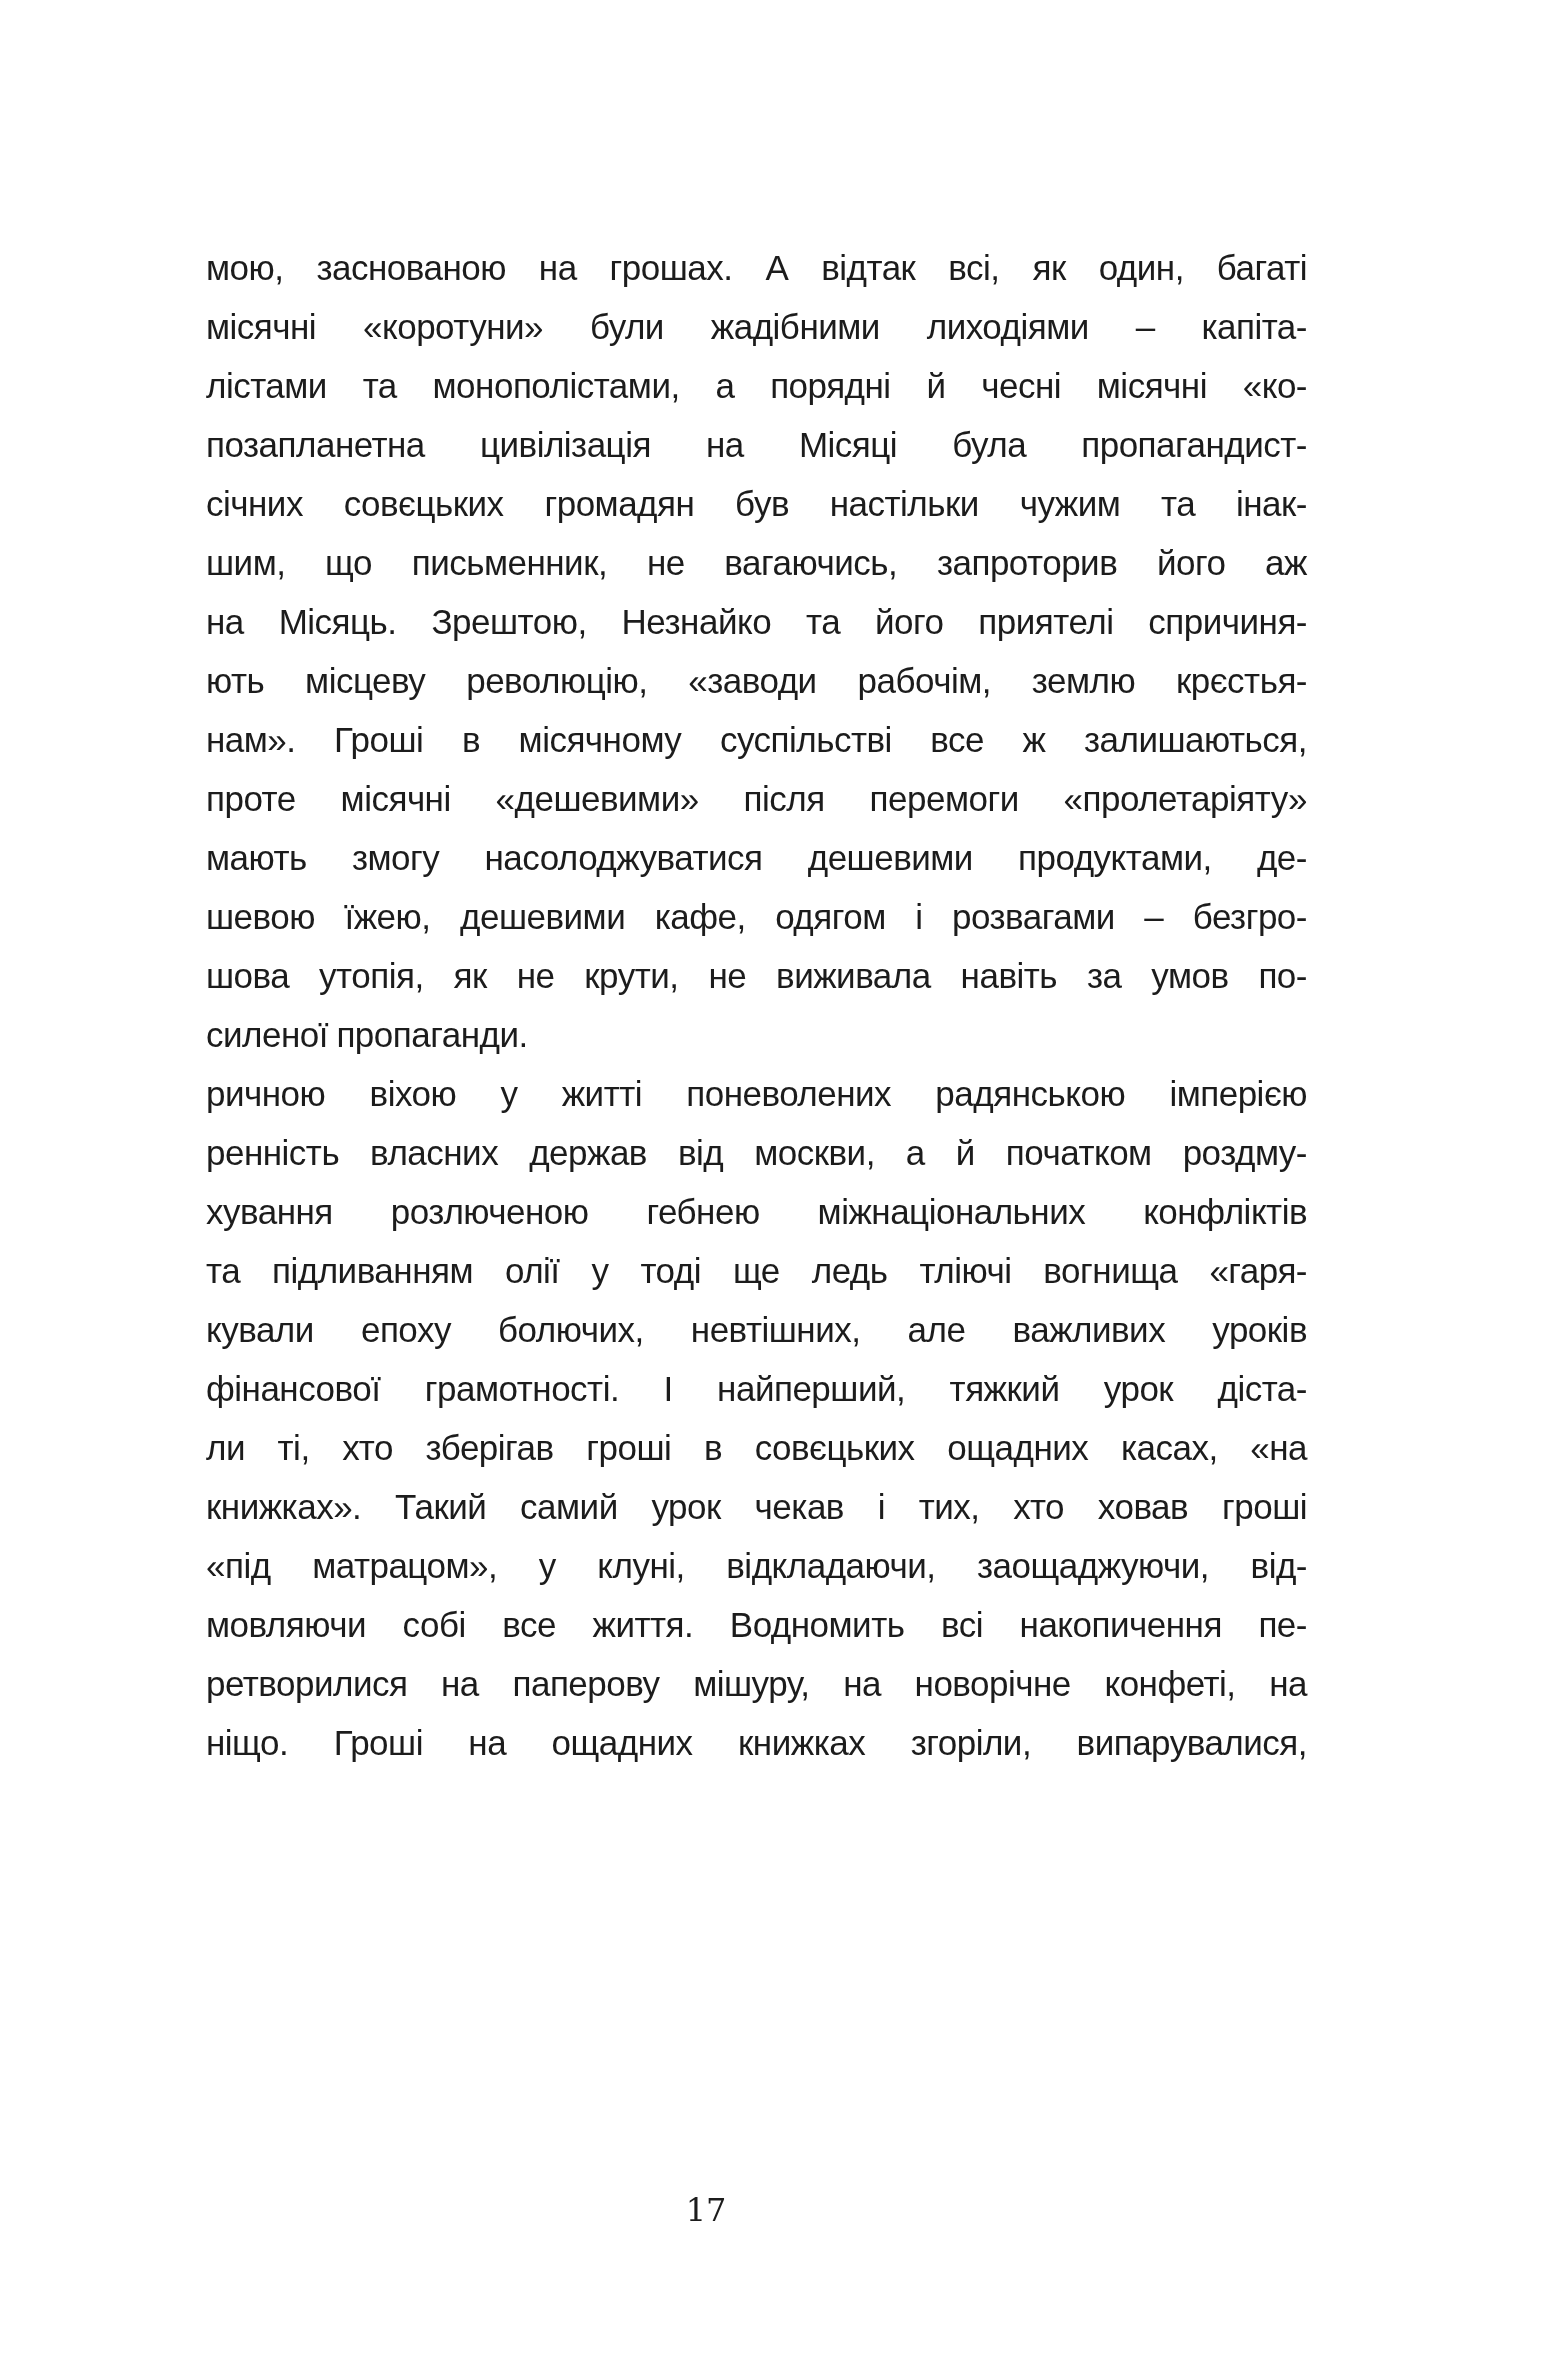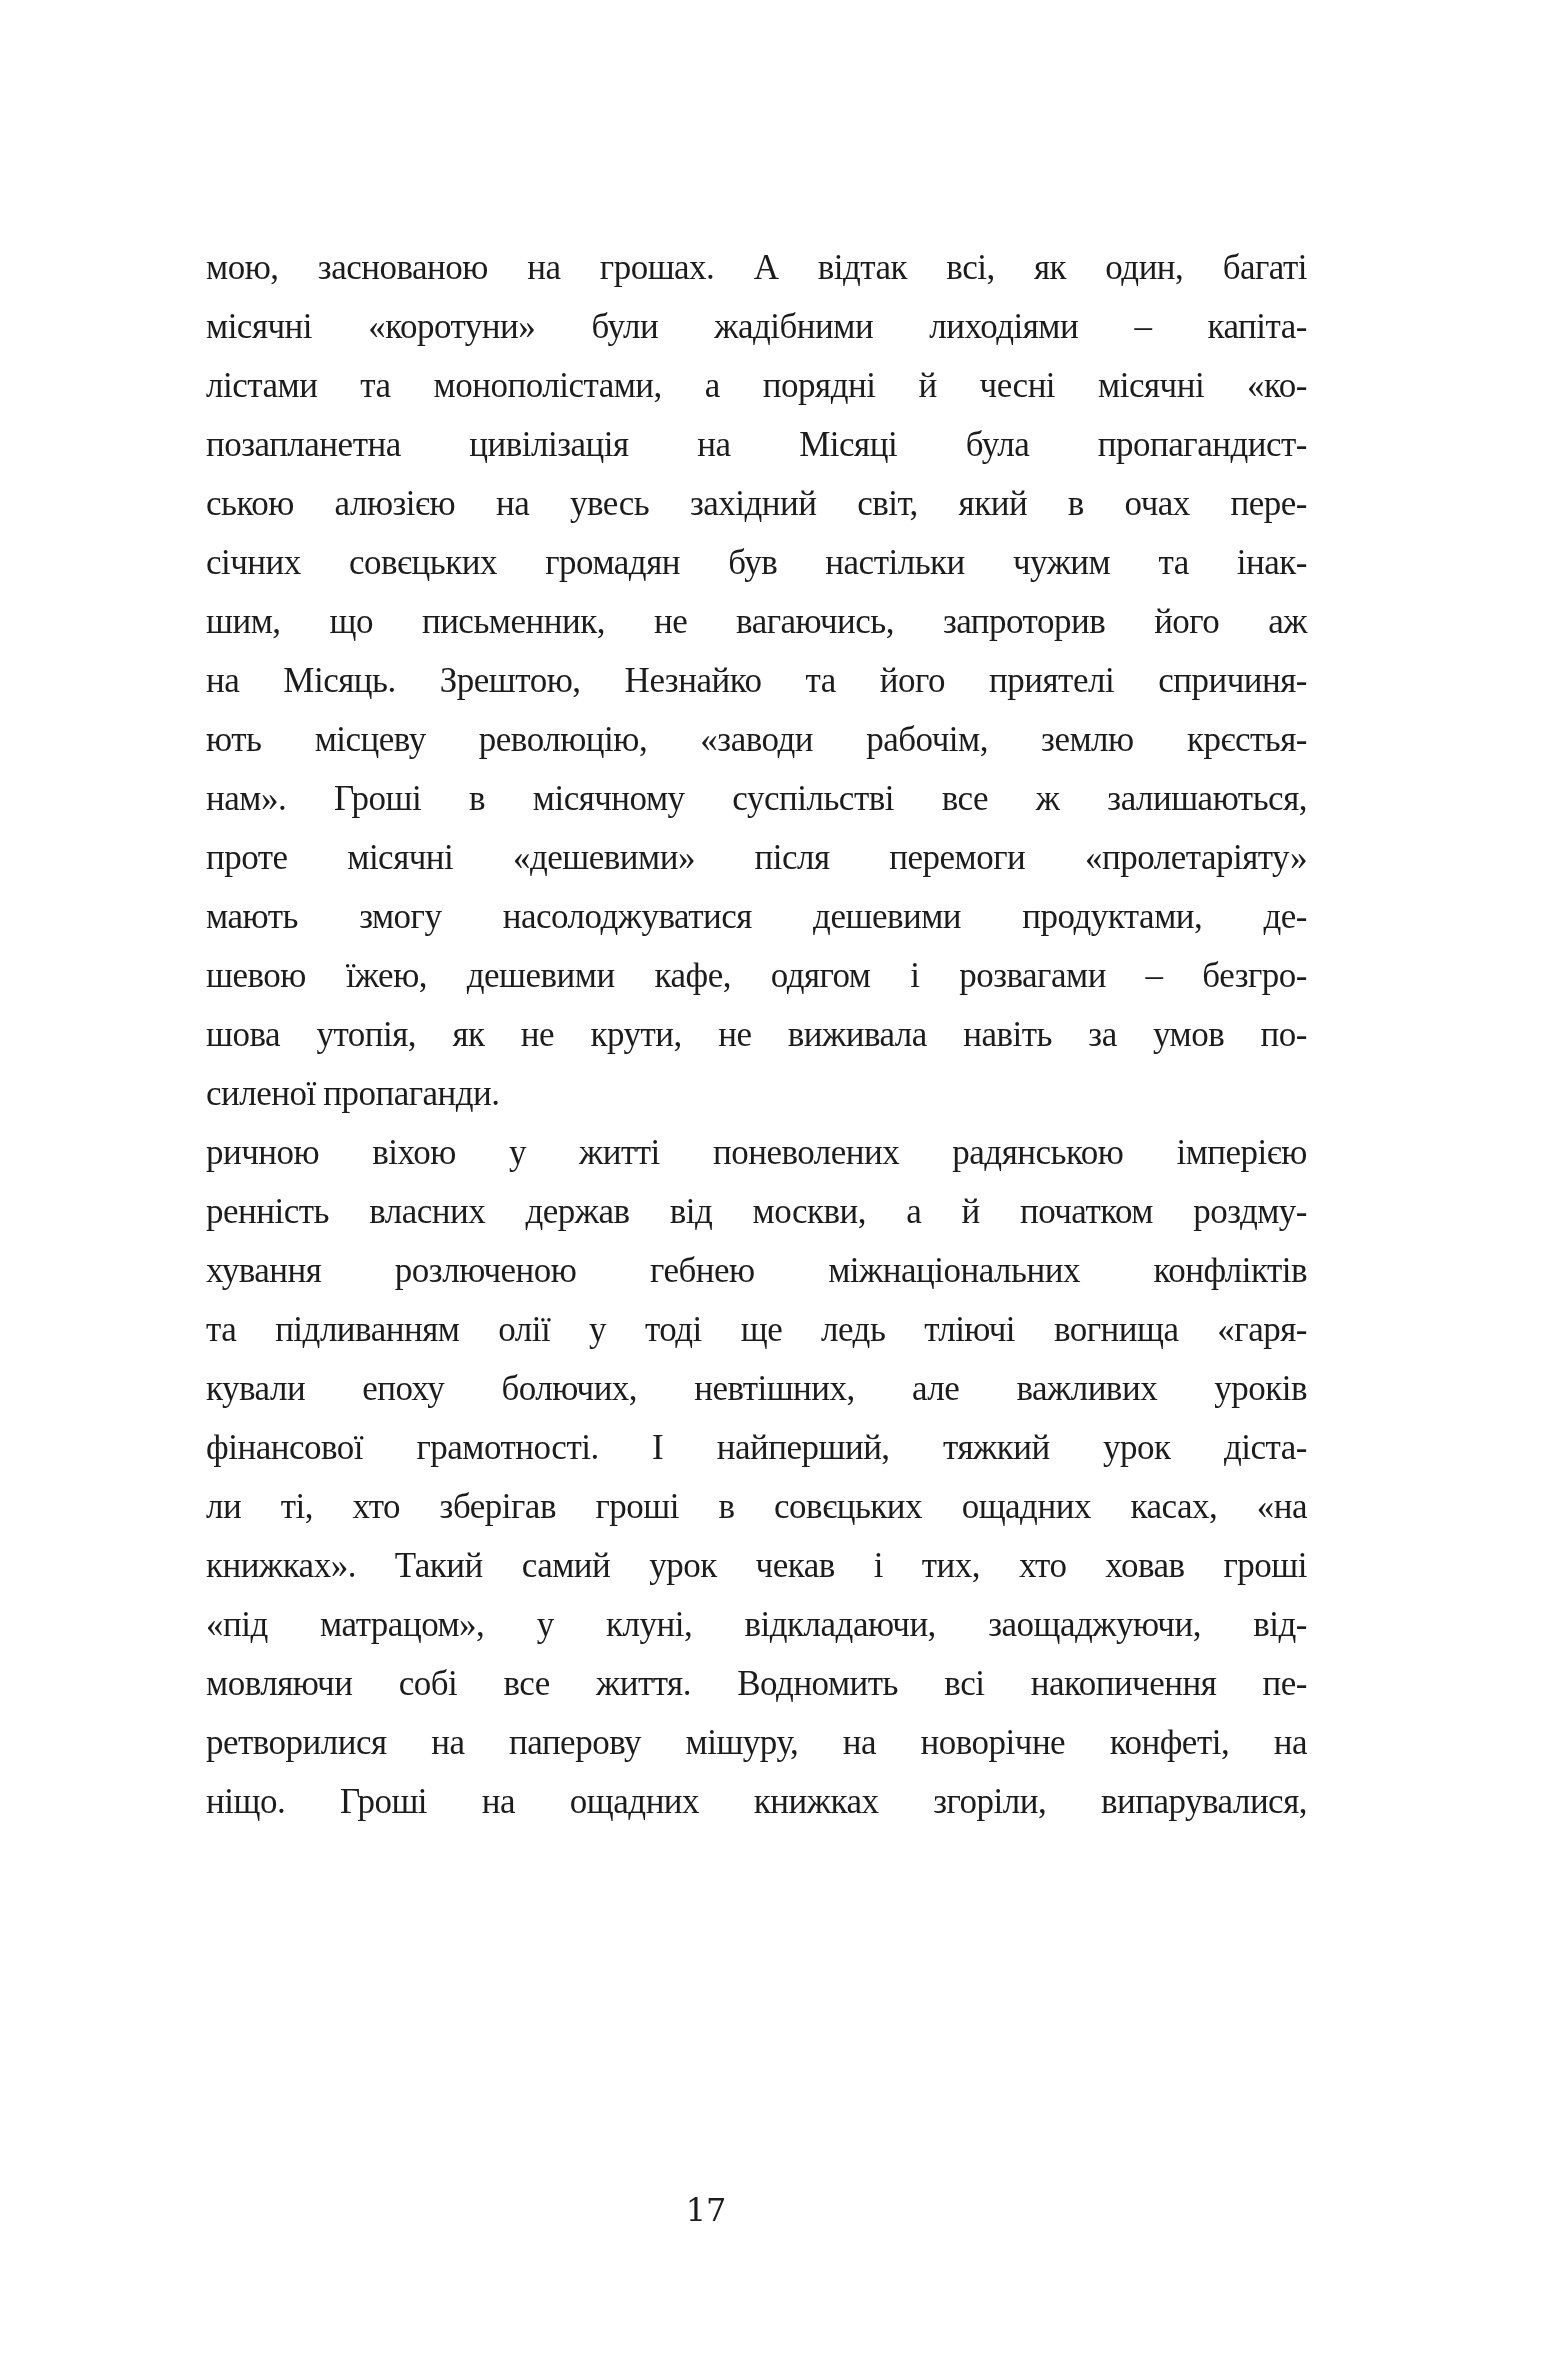--- a/index.html
+++ b/index.html
@@ -18,21 +18,21 @@
     left: 0; top: 0;
     width: 1545px;
     height: 2377px;
     background: #ffffff;
   }
   .text-block {
     position: absolute;
     left: 206px;
     top: 238px;
     width: 1101px;
-    font-family: Liberation Serif, serif;
+    font-family: Liberation Sans, sans-serif;
     font-size: 35px;
     line-height: 59px;
     color: #1c1c1c;
   }
   .line {
     display: block;
     height: 59px;
     white-space: nowrap;
     text-align: justify;
     text-align-last: justify;
@@ -60,21 +60,20 @@
 <body>
 
 <div class="page">
   <div class="text-block">
 
     <div>
       <span class="line">мою, заснованою на грошах. А відтак всі, як один, багаті</span>
       <span class="line">місячні «коротуни» були жадібними лиходіями – капіта-</span>
       <span class="line">лістами та монополістами, а порядні й чесні місячні «ко-</span>
       <span class="line">позапланетна цивілізація на Місяці була пропагандист-</span>
-      <span class="line">ською алюзією на увесь західний світ, який в очах пере-</span>
       <span class="line">січних совєцьких громадян був настільки чужим та інак-</span>
       <span class="line">шим, що письменник, не вагаючись, запроторив його аж</span>
       <span class="line">на Місяць. Зрештою, Незнайко та його приятелі спричиня-</span>
       <span class="line">ють місцеву революцію, «заводи рабочім, землю крєстья-</span>
       <span class="line">нам». Гроші в місячному суспільстві все ж залишаються,</span>
       <span class="line">проте місячні «дешевими» після перемоги «пролетаріяту»</span>
       <span class="line">мають змогу насолоджуватися дешевими продуктами, де-</span>
       <span class="line">шевою їжею, дешевими кафе, одягом і розвагами – безгро-</span>
       <span class="line">шова утопія, як не крути, не виживала навіть за умов по-</span>
       <span class="line last">силеної пропаганди.</span>

